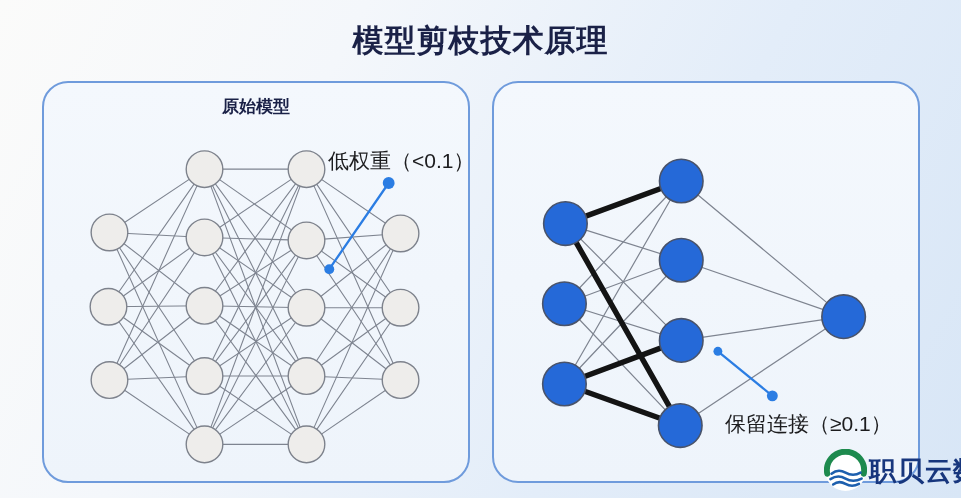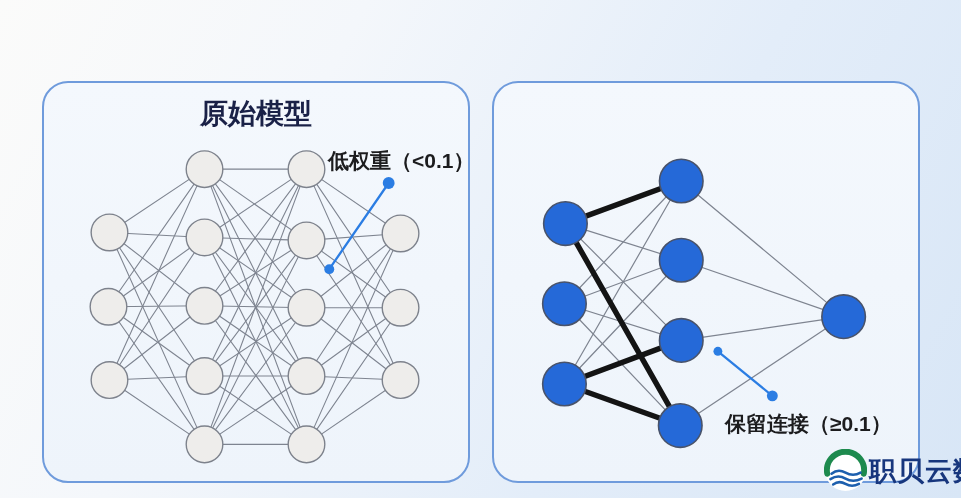--- a/index.html
+++ b/index.html
@@ -15,42 +15,43 @@
   }
   .panel{
     position:absolute;top:81px;width:428px;height:402px;box-sizing:border-box;
     border:2px solid #6f9bdc;border-radius:26px;
     background:linear-gradient(180deg,#f4f8fd 0%,#eef4fb 100%);
   }
   .panel-left{left:42px;}
   .panel-right{left:492px;}
   .panel-title{
     position:absolute;left:0;top:12px;width:100%;text-align:center;
-    font-size:28px;font-weight:800;color:#1a2147;
+    font-size:17px;font-weight:800;color:#1a2147;
   }
   .net-svg{position:absolute;left:0;top:0;width:100%;height:100%;}
   .annot{
     position:absolute;font-size:21px;color:#1c1c1e;white-space:nowrap;
-    font-weight:700;
+    font-weight:400;
   }
   .annot-left{left:284px;top:64px;}
   .annot-right{left:231px;top:327px;}
   .logo{
     position:absolute;left:824px;top:449px;display:flex;align-items:center;gap:2px;
   }
   .logo-mark{width:43px;height:43px;flex:0 0 auto;}
   .logo-text{
     font-size:27px;font-weight:700;color:#17367d;letter-spacing:1px;white-space:nowrap;
   }
 </style>
 </head>
 <body>
 
 <div class="stage">
 
+  <div class="main-title">模型剪枝技术原理</div>
 
   <section class="panel panel-left">
     <svg id="svg-original" class="net-svg" viewBox="0 0 428 402">
         <g>
           <line x1="66" y1="151" x2="162" y2="87" stroke="#7e8490" stroke-width="1.1" stroke-linecap="round"></line>
           <line x1="66" y1="151" x2="162" y2="156" stroke="#7e8490" stroke-width="1.1" stroke-linecap="round"></line>
           <line x1="66" y1="151" x2="162" y2="225" stroke="#7e8490" stroke-width="1.1" stroke-linecap="round"></line>
           <line x1="66" y1="151" x2="162" y2="296" stroke="#7e8490" stroke-width="1.1" stroke-linecap="round"></line>
           <line x1="66" y1="151" x2="162" y2="365" stroke="#7e8490" stroke-width="1.1" stroke-linecap="round"></line>
           <line x1="65" y1="226" x2="162" y2="87" stroke="#7e8490" stroke-width="1.1" stroke-linecap="round"></line>

